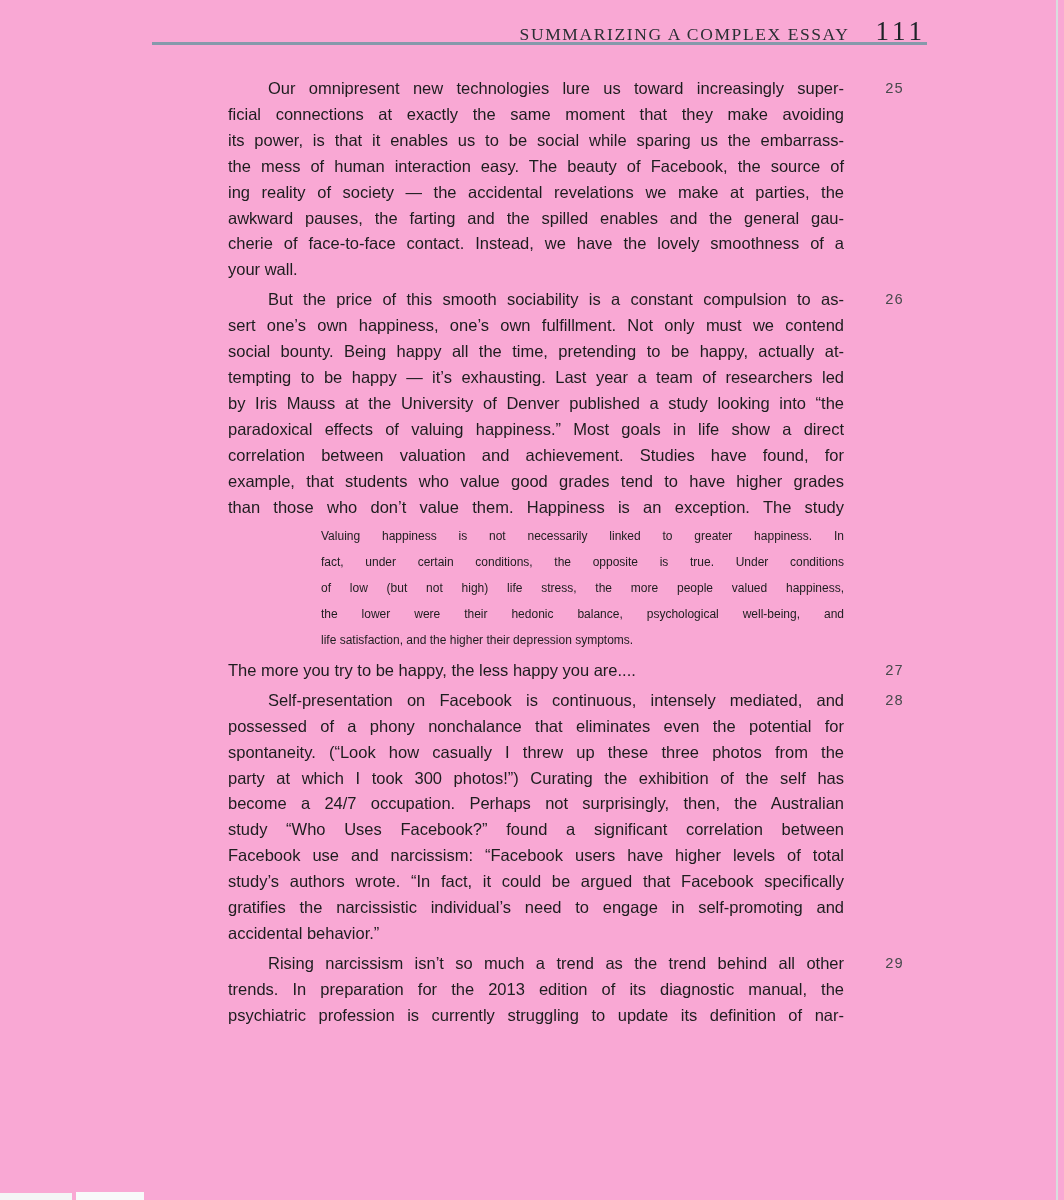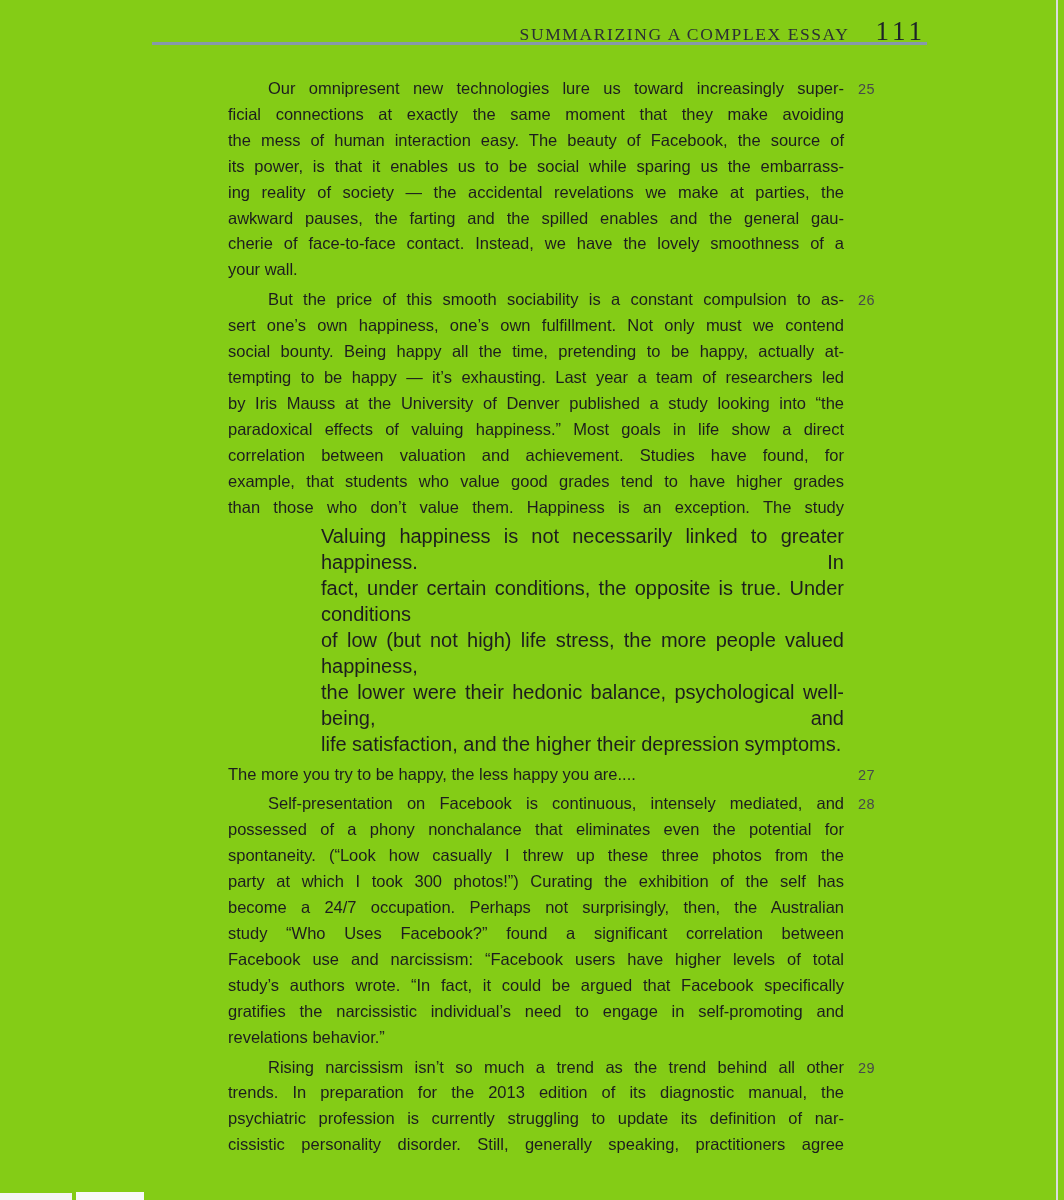--- a/index.html
+++ b/index.html
@@ -4,21 +4,21 @@
 <style>
   html, body {
     margin: 0;
     padding: 0;
     background: #ffffff;
   }
   #page {
     position: relative;
     width: 1064px;
     height: 1200px;
-    background: #84cc16;
+    background: #f9a8d4;
     overflow: hidden;
     font-family: "Liberation Sans", "DejaVu Sans", sans-serif;
   }
   
   .running-header {
     position: absolute;
     left: 152px;
     top: 16px;
     width: 774px;
     text-align: right;
@@ -55,41 +55,42 @@
     font-size: 16.5px;
     line-height: 25.9px;
     color: #1d1d1f;
   }
   .block {
     position: relative;
     margin: 4px;
   }
   .block.quote {
     padding-left: 93px;
-    font-size: 20px;
+    font-size: 12px;
   }
   .tline {
     text-align: justify;
     text-align-last: justify;
     white-space: normal;
   }
   .tline.lastline {
     text-align-last: left;
   }
   .tline.findent {
     padding-left: 40px;
   }
   .mnum {
     position: absolute;
-    left: 630px;
+    left: 657px;
     top: 4px;
     font-size: 14.5px;
     line-height: 18px;
     color: #47494c;
     letter-spacing: 0.5px;
+    font-family: Liberation Mono, monospace;
   }
   
   .page-edge-line {
     position: absolute;
     left: 1056px;
     top: 0;
     width: 2px;
     height: 1200px;
     background: #d9dcde;
   }
@@ -118,22 +119,22 @@
   <div class="running-header">
     <span class="running-head-text">SUMMARIZING A COMPLEX ESSAY</span><span class="page-number">111</span>
   </div>
 
   <div class="header-rule"></div>
 
   <div class="text-column">
       <div class="block">
         <div class="tline findent">Our omnipresent new technologies lure us toward increasingly super-</div>
         <div class="tline">ficial connections at exactly the same moment that they make avoiding</div>
+        <div class="tline">its power, is that it enables us to be social while sparing us the embarrass-</div>
         <div class="tline">the mess of human interaction easy. The beauty of Facebook, the source of</div>
-        <div class="tline">its power, is that it enables us to be social while sparing us the embarrass-</div>
         <div class="tline">ing reality of society — the accidental revelations we make at parties, the</div>
         <div class="tline">awkward pauses, the farting and the spilled enables and the general gau-</div>
         <div class="tline">cherie of face-to-face contact. Instead, we have the lovely smoothness of a</div>
         <div class="tline lastline">your wall.</div>
         <span class="mnum">25</span>
       </div>
       <div class="block">
         <div class="tline findent">But the price of this smooth sociability is a constant compulsion to as-</div>
         <div class="tline">sert one’s own happiness, one’s own fulfillment. Not only must we contend</div>
         <div class="tline">social bounty. Being happy all the time, pretending to be happy, actually at-</div>
@@ -159,28 +160,27 @@
       <div class="block">
         <div class="tline findent">Self-presentation on Facebook is continuous, intensely mediated, and</div>
         <div class="tline">possessed of a phony nonchalance that eliminates even the potential for</div>
         <div class="tline">spontaneity. (“Look how casually I threw up these three photos from the</div>
         <div class="tline">party at which I took 300 photos!”) Curating the exhibition of the self has</div>
         <div class="tline">become a 24/7 occupation. Perhaps not surprisingly, then, the Australian</div>
         <div class="tline">study “Who Uses Facebook?” found a significant correlation between</div>
         <div class="tline">Facebook use and narcissism: “Facebook users have higher levels of total</div>
         <div class="tline">study’s authors wrote. “In fact, it could be argued that Facebook specifically</div>
         <div class="tline">gratifies the narcissistic individual’s need to engage in self-promoting and</div>
-        <div class="tline lastline">revelations behavior.”</div>
+        <div class="tline lastline">accidental behavior.”</div>
         <span class="mnum">28</span>
       </div>
       <div class="block">
         <div class="tline findent">Rising narcissism isn’t so much a trend as the trend behind all other</div>
         <div class="tline">trends. In preparation for the 2013 edition of its diagnostic manual, the</div>
         <div class="tline">psychiatric profession is currently struggling to update its definition of nar-</div>
-        <div class="tline">cissistic personality disorder. Still, generally speaking, practitioners agree</div>
         <span class="mnum">29</span>
       </div>
     </div>
 
   <div class="page-edge-line"></div>
   <div class="bottom-smudge-a"></div>
   <div class="bottom-smudge-b"></div>
 
 </div>
 

